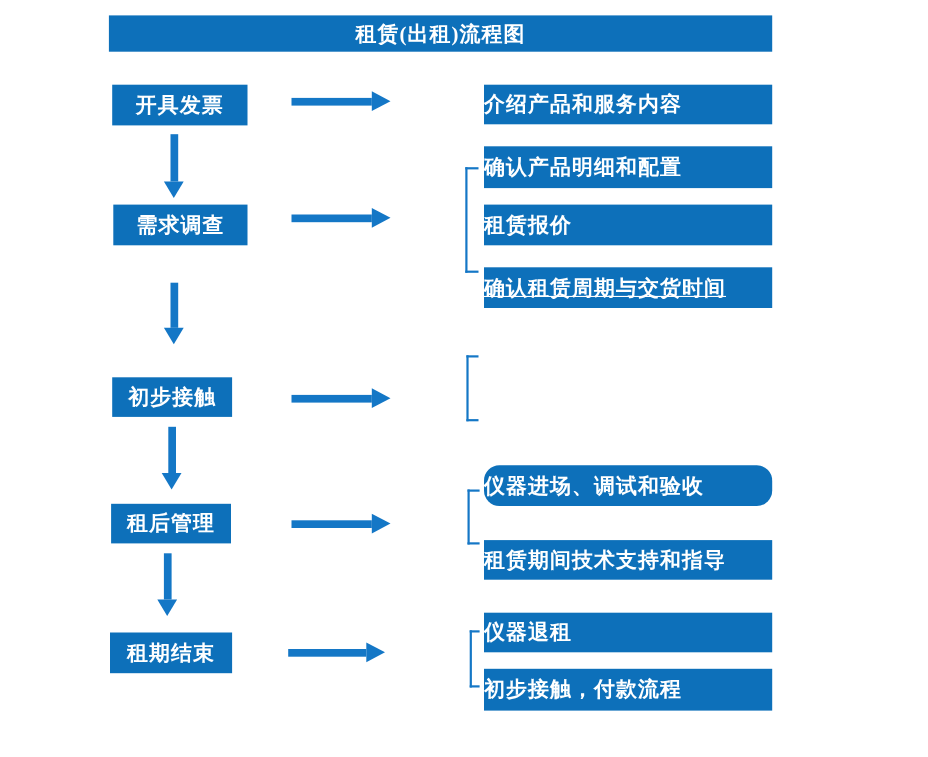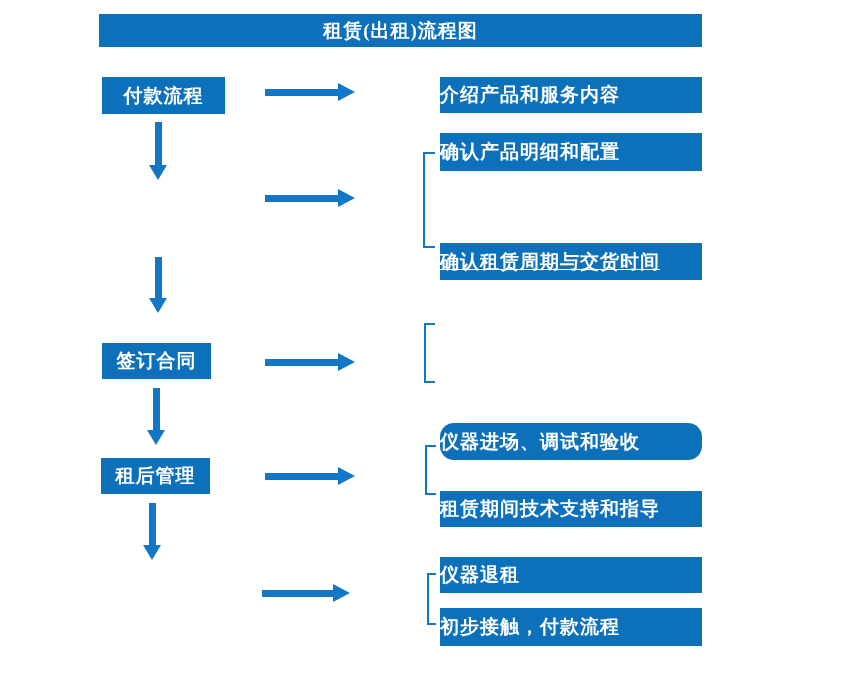--- a/index.html
+++ b/index.html
@@ -88,23 +88,25 @@
     box-sizing: border-box;
   }
 </style>
 </head>
 <body>
 
 <div class="canvas">
 
   <div class="title-bar">租赁(出租)流程图</div>
 
-  <div class="node step" style="left:102px; top:77px;  width:123px; height:37px;">付款流程</div>
-  <div class="node step" style="left:102px; top:343px; width:109px; height:36px;">签订合同</div>
+  <div class="node step" style="left:102px; top:77px;  width:123px; height:37px;">开具发票</div>
+  <div class="node step" style="left:103px; top:186px; width:122px; height:37px;">需求调查</div>
+  <div class="node step" style="left:102px; top:343px; width:109px; height:36px;">初步接触</div>
   <div class="node step" style="left:101px; top:458px; width:109px; height:36px;">租后管理</div>
+  <div class="node step" style="left:100px; top:575px; width:111px; height:37px;">租期结束</div>
 
   <div class="v-arrow" style="left:149px; top:122px; height:58px;">
     <div class="v-shaft"></div>
     <div class="v-head"></div>
   </div>
   <div class="v-arrow" style="left:149px; top:257px; height:56px;">
     <div class="v-shaft"></div>
     <div class="v-head"></div>
   </div>
   <div class="v-arrow" style="left:147px; top:388px; height:57px;">
@@ -138,20 +140,21 @@
   </div>
 
   <div class="bracket" style="left:423px; top:152px; width:12px; height:96px;"></div>
   <div class="bracket" style="left:424px; top:323px; width:11px; height:60px;"></div>
   <div class="bracket" style="left:425px; top:445px; width:11px; height:50px;"></div>
   <div class="bracket" style="left:427px; top:573px; width:9px;  height:52px;"></div>
 
   <div class="node output" style="top:77px;  height:36px;">介绍产品和服务内容</div>
 
   <div class="node output" style="top:133px; height:38px;">确认产品明细和配置</div>
+  <div class="node output" style="top:186px; height:37px;">租赁报价</div>
   <div class="node output" style="top:243px; height:37px;text-decoration:underline;">确认租赁周期与交货时间</div>
 
 
   <div class="node output" style="top:423px; height:37px;border-radius:14px;">仪器进场、调试和验收</div>
   <div class="node output" style="top:491px; height:36px;">租赁期间技术支持和指导</div>
 
   <div class="node output" style="top:557px; height:36px;">仪器退租</div>
   <div class="node output" style="top:608px; height:38px;">初步接触，付款流程</div>
 
 </div>

